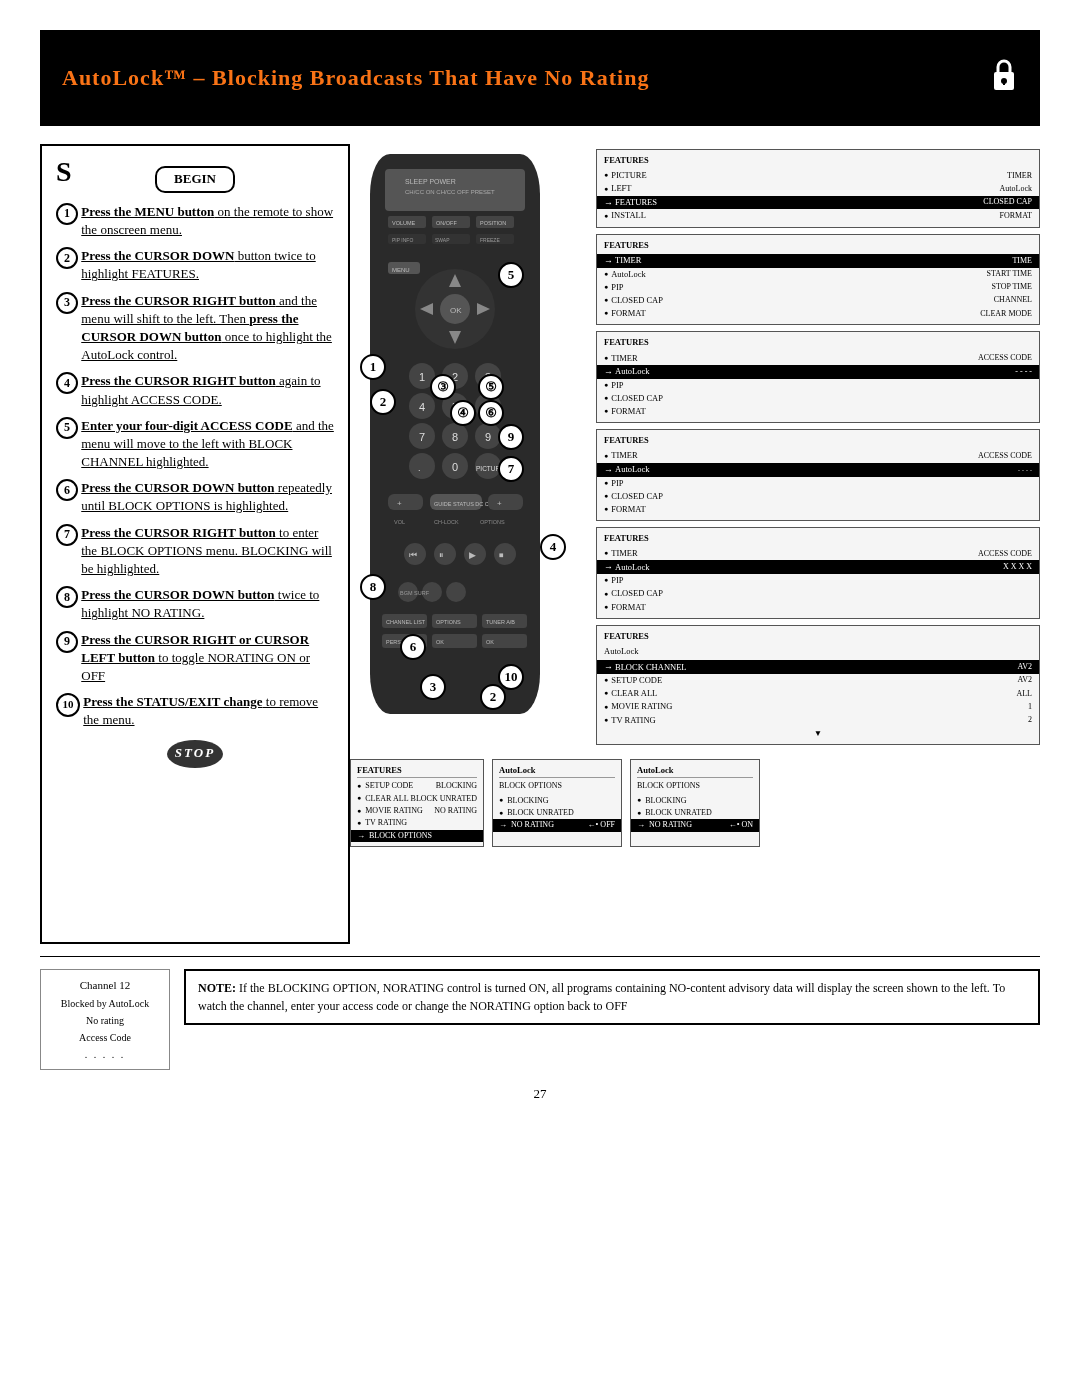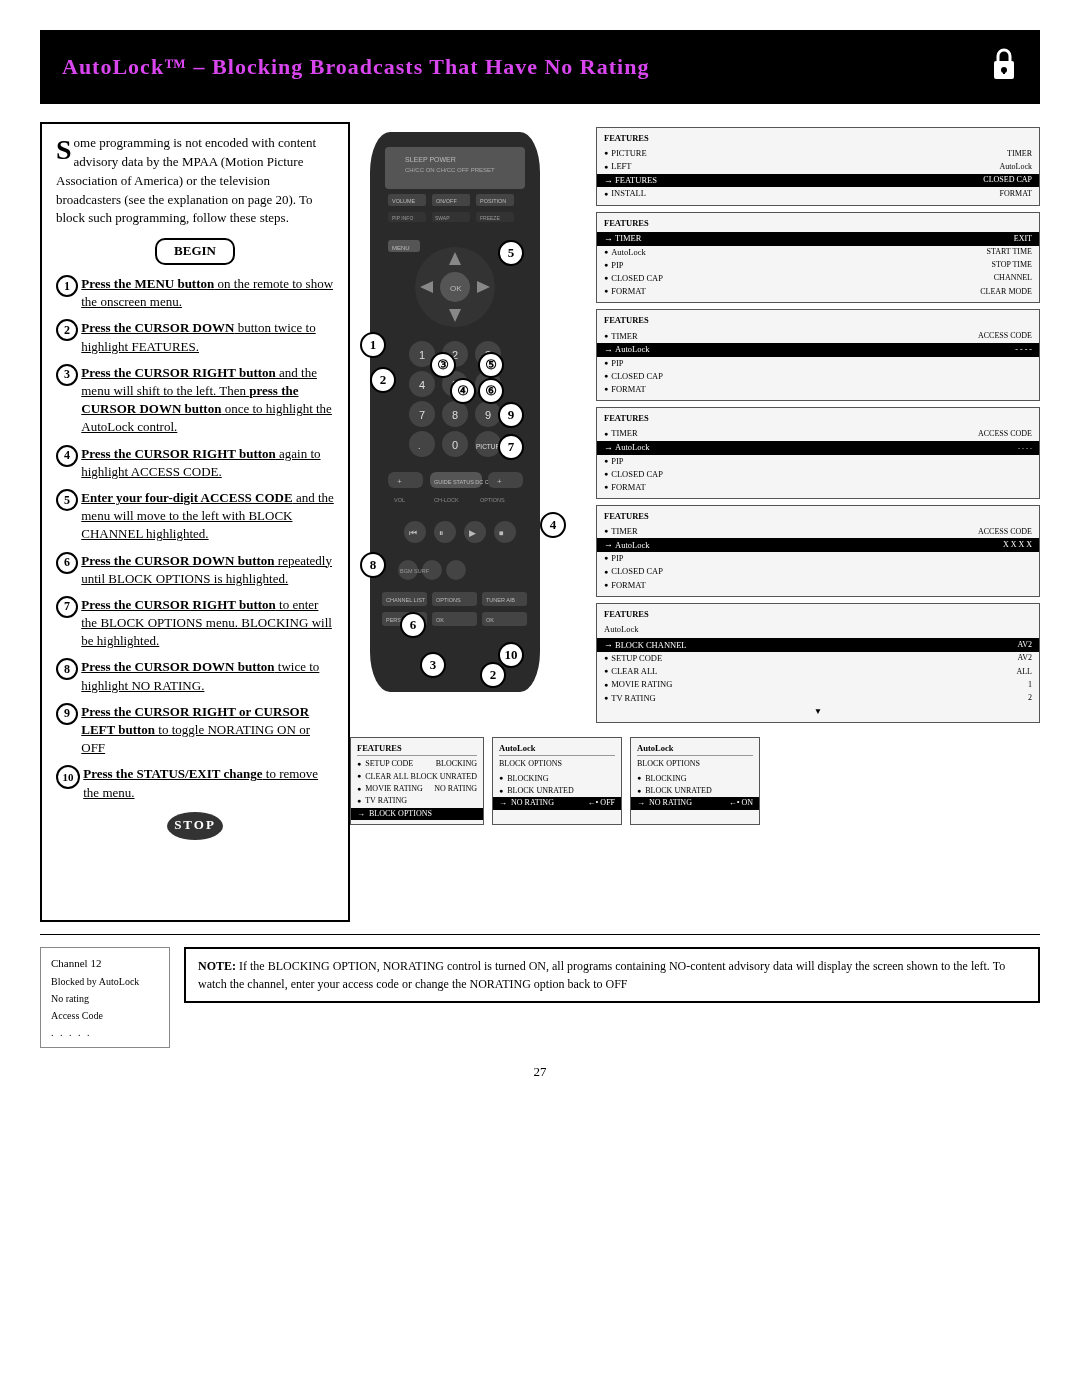--- a/index.html
+++ b/index.html
@@ -16,22 +16,22 @@
       width: 1080px;
       min-height: 1397px;
       background: #fff;
       padding: 30px 40px;
       position: relative;
     }
 
     
     .title-bar {
       background: #000;
-      color: #d946ef;
-      padding: 15px 20px;
+      color: #f97316;
+      padding: 26px 20px;
       display: flex;
       align-items: center;
       justify-content: space-between;
       margin-bottom: 18px;
       border: 2px solid #000;
     }
     .title-bar h1 {
       font-size: 22px;
       font-weight: bold;
       font-family: 'Times New Roman', Times, serif;
@@ -99,20 +99,21 @@
     }
     .step-content b {
       font-weight: bold;
     }
 
     .stop-box {
       display: block;
       width: 60px;
       margin: 10px auto 0 auto;
       text-align: center;
+      font-style: italic;
     }
     .stop-oval {
       background: #333;
       border-radius: 50%;
       width: 56px;
       height: 28px;
       display: flex;
       align-items: center;
       justify-content: center;
       color: #fff;
@@ -137,21 +138,21 @@
       align-items: flex-start;
       border-top: 1px solid #000;
       padding-top: 12px;
     }
 
     .bottom-screen-box {
       border: 1px solid #888;
       padding: 6px 10px;
       font-size: 10px;
       line-height: 1.7;
-      text-align: left;
+      text-align: center;
       min-width: 130px;
     }
 
     .bottom-note {
       border: 2px solid #000;
       padding: 8px 12px;
       font-size: 12px;
       line-height: 1.5;
       flex: 1;
     }
@@ -285,21 +286,20 @@
         <rect x="13" y="23" width="2" height="4" fill="#000"></rect>
       </svg>
     </div>
   </div>
 
   <div class="main-content">
 
     <div class="left-col">
       <div class="intro-text">
         <span class="drop-cap">S</span>
-        <span>ome programming is not encoded with content advisory data by the MPAA (Motion Picture Association of America) or the television broadcasters (see the explanation on page 20). To block such programming, follow these steps.</span>
       </div>
 
       <div class="begin-box">BEGIN</div>
 
       <div class="step">
         <span class="circ-num">1</span>&nbsp;
         <span class="step-content"><b>Press the MENU button</b> on the remote to show the onscreen menu.</span>
       </div>
 
       <div class="step">
@@ -503,21 +503,21 @@
               <span class="lbl">INSTALL</span>
               <span class="val">FORMAT</span>
             </div>
           </div>
 
           <div class="panel">
             <div class="panel-title">FEATURES</div>
             <div class="panel-row highlighted">
               <span class="arrow-r">→</span>
               <span class="lbl">TIMER</span>
-              <span class="val">EXIT</span>
+              <span class="val">TIME</span>
             </div>
             <div class="panel-row">
               <span class="dot">●</span>
               <span class="lbl">AutoLock</span>
               <span class="val">START TIME</span>
             </div>
             <div class="panel-row">
               <span class="dot">●</span>
               <span class="lbl">PIP</span>
               <span class="val">STOP TIME</span>

